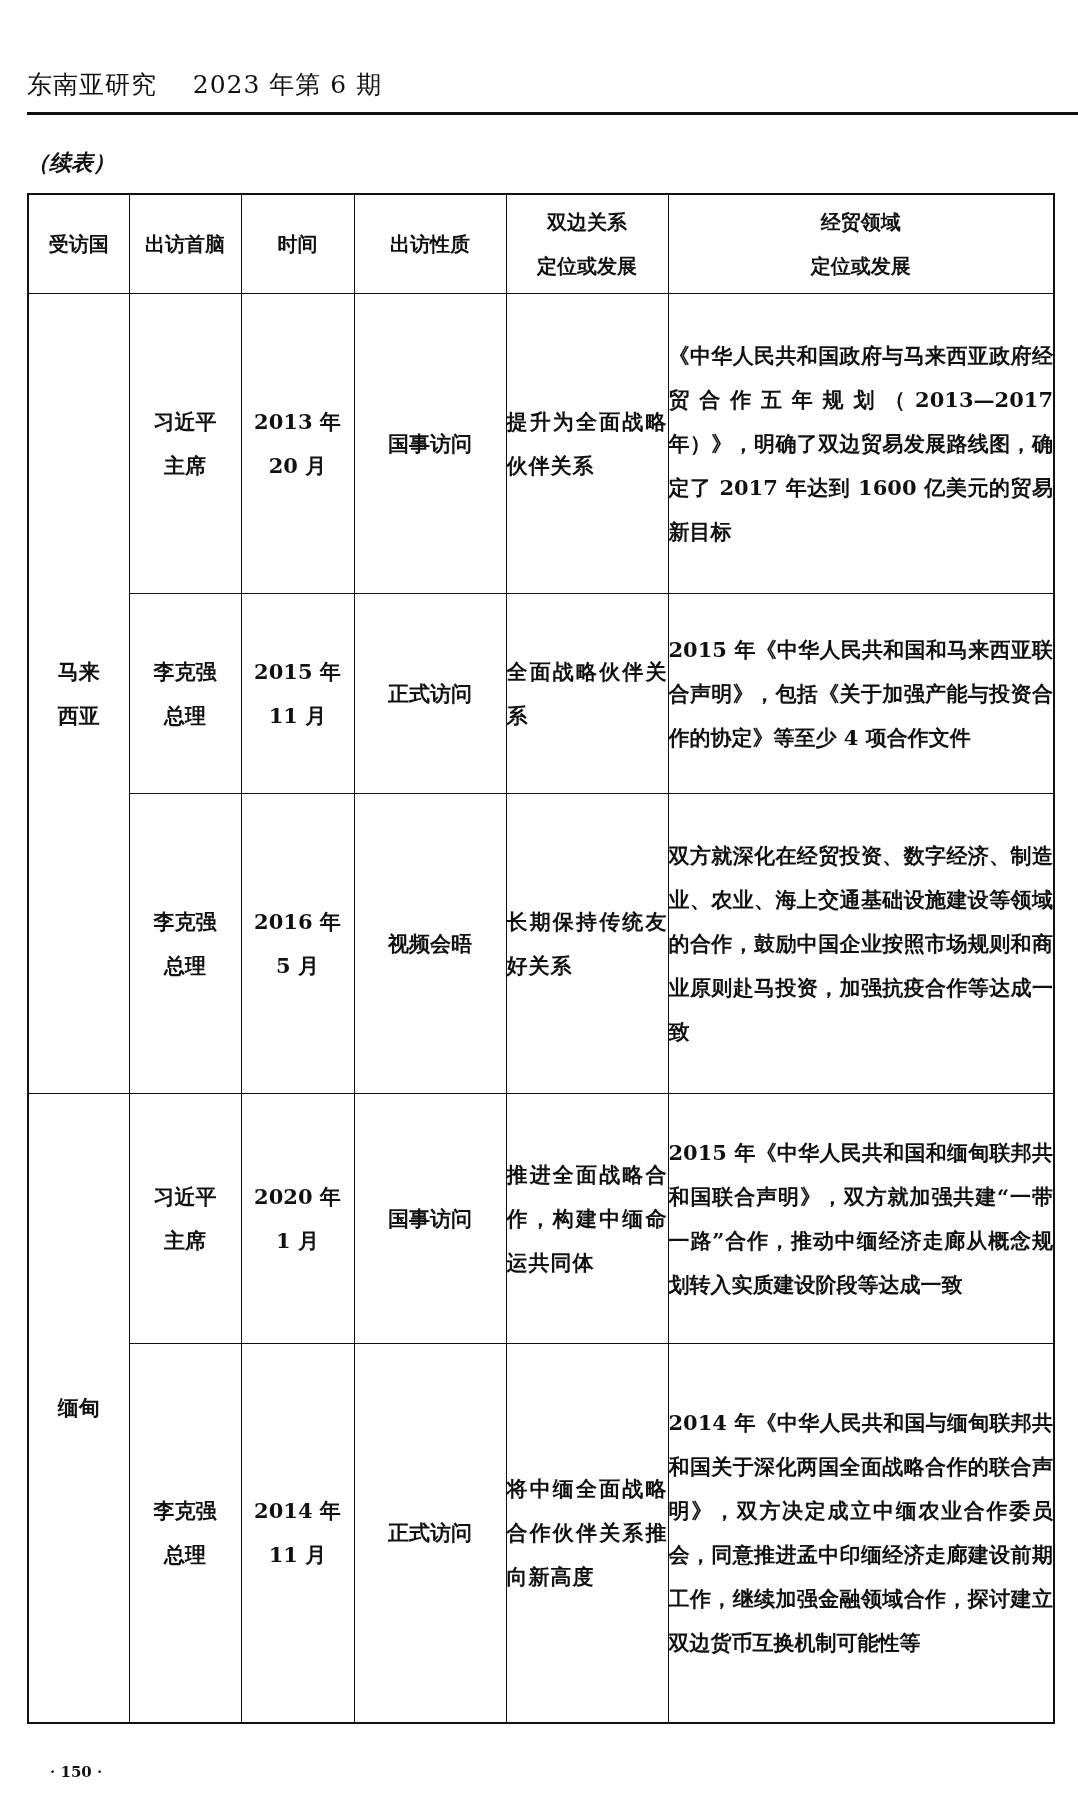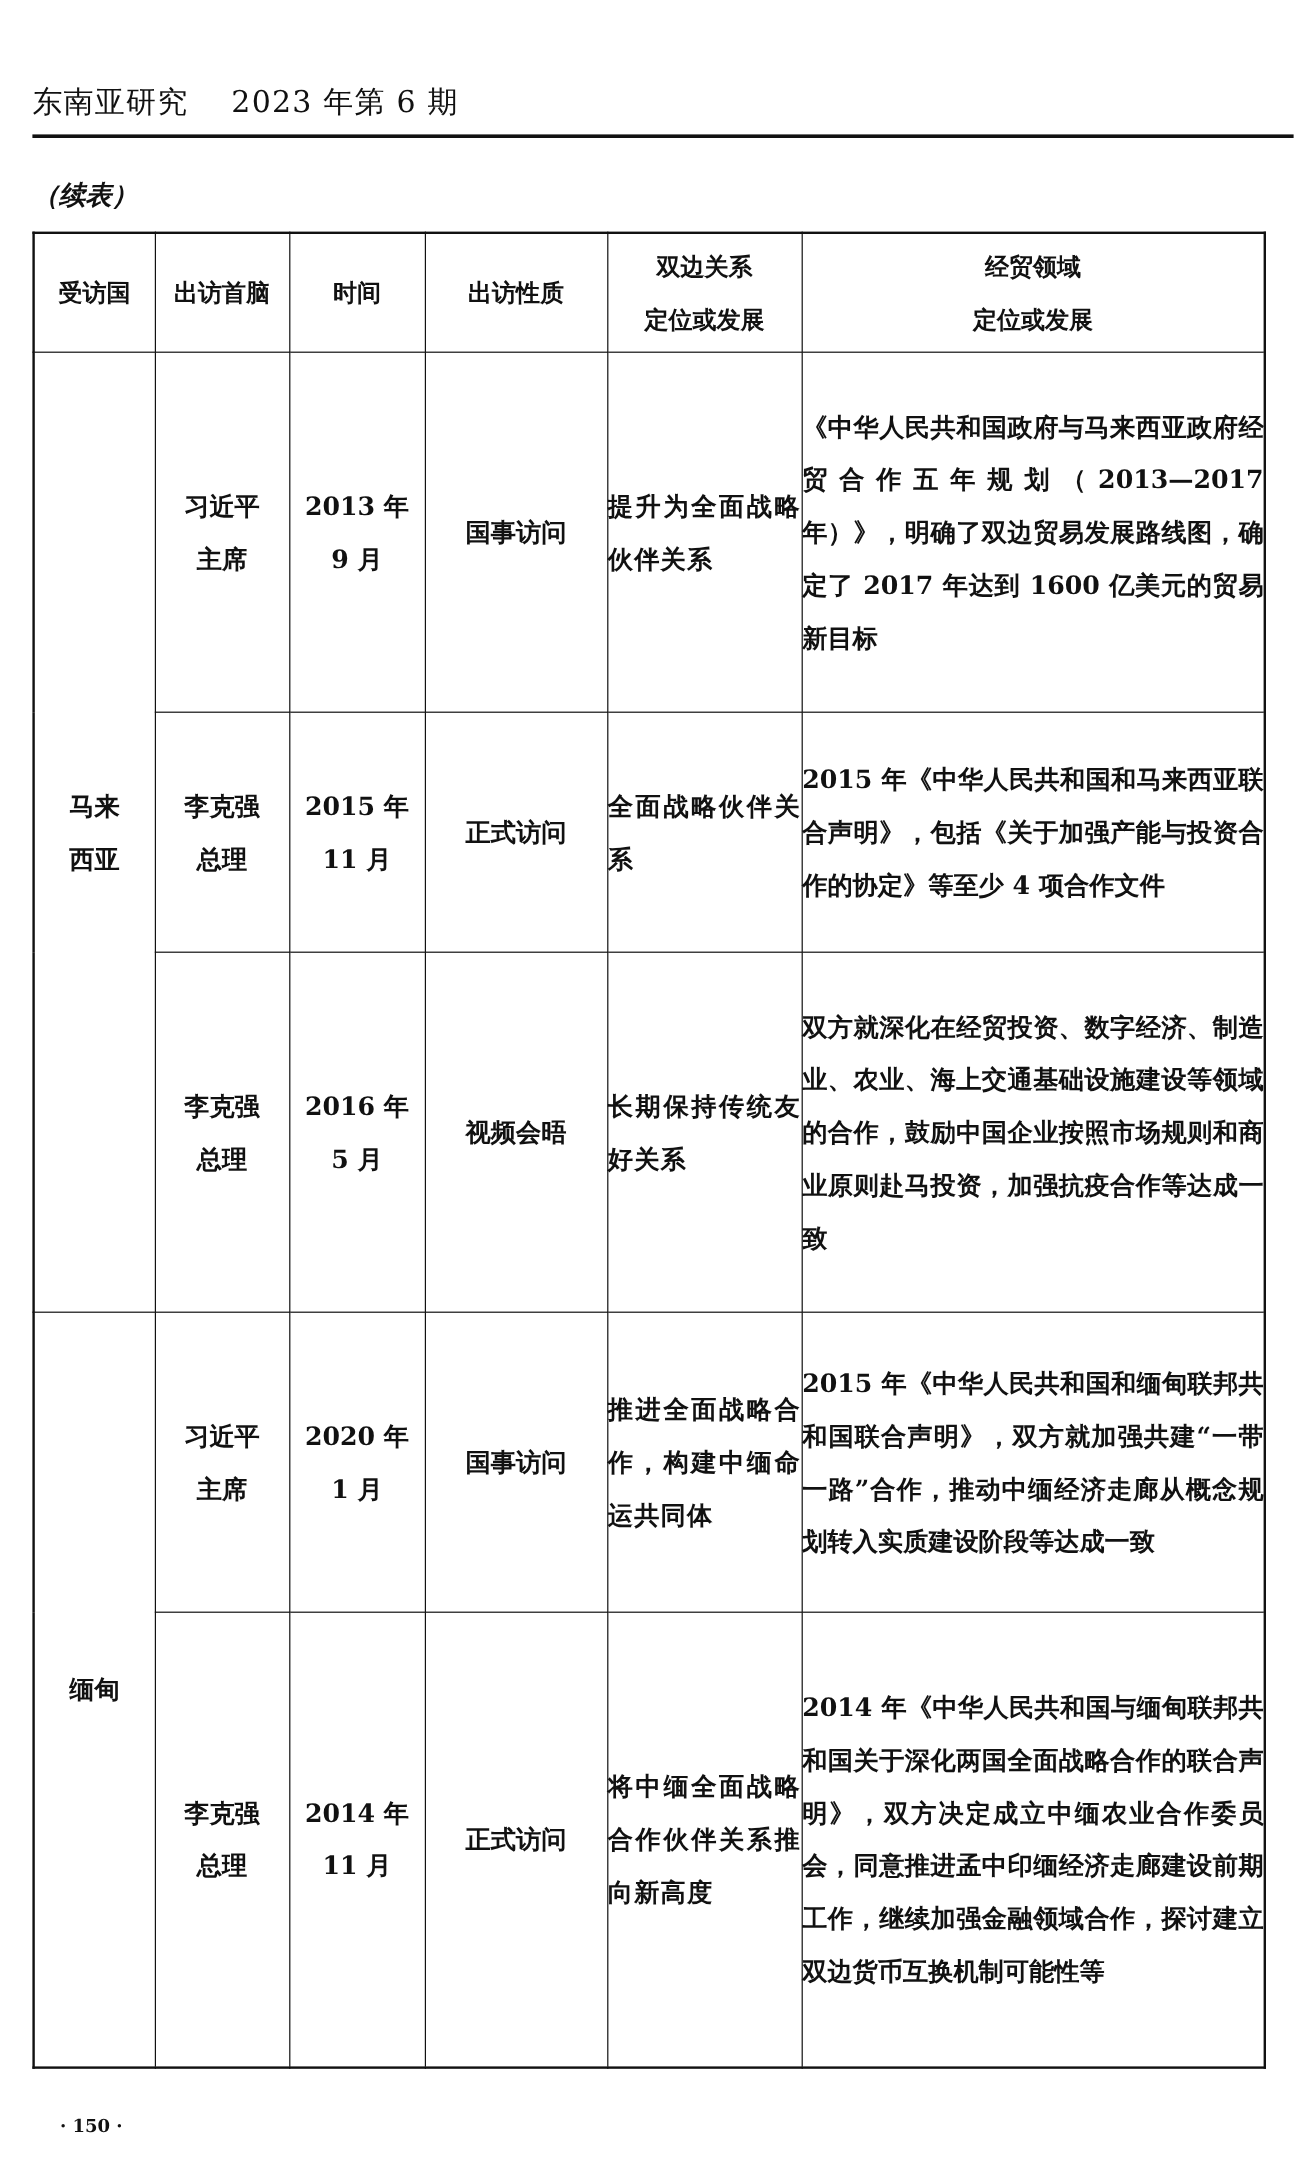--- a/index.html
+++ b/index.html
@@ -74,21 +74,21 @@
   <tbody>
 
     <tr style="height:300px">
       <td class="c" rowspan="3">
         <span>马来</span><br><span>西亚</span>
       </td>
       <td class="c">
         <span>习近平</span><br><span>主席</span>
       </td>
       <td class="c">
-        <span>2013 年</span><br><span>9 月</span>
+        <span>2013 年</span><br><span>20 月</span>
       </td>
       <td class="c">国事访问</td>
       <td class="rel">提升为全面战略伙伴关系</td>
       <td class="out">《中华人民共和国政府与马来西亚政府经贸合作五年规划（2013—2017 年）》，明确了双边贸易发展路线图，确定了 2017 年达到 1600 亿美元的贸易新目标</td>
     </tr>
 
     <tr style="height:200px">
       <td class="c">
         <span>李克强</span><br><span>总理</span>
       </td>

